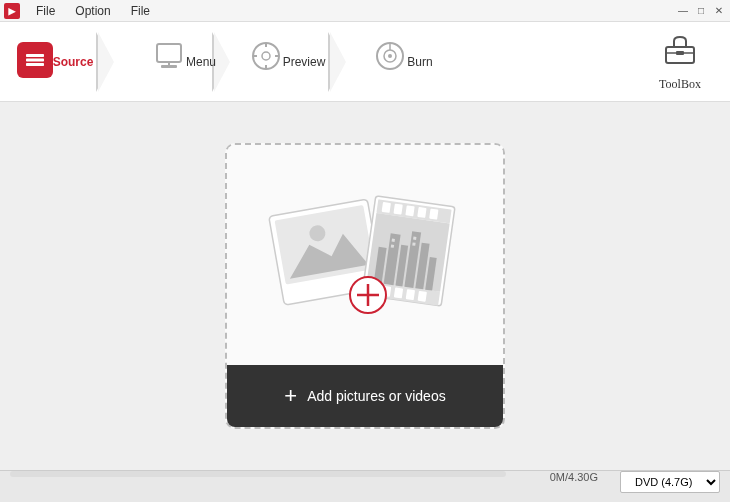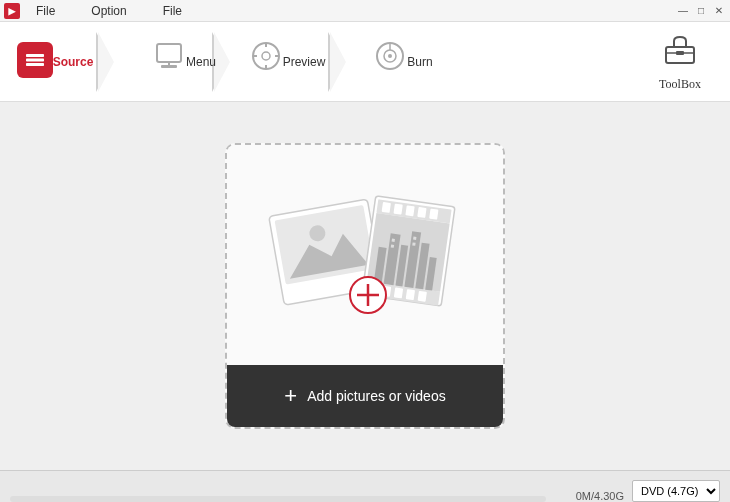--- a/index.html
+++ b/index.html
@@ -36,21 +36,21 @@
       display: flex;
       align-items: center;
       justify-content: center;
       color: white;
       font-size: 9px;
       font-weight: bold;
     }
     .menu-bar {
       display: flex;
       align-items: center;
-      gap: 28px;
+      gap: 12px;
     }
     .menu-item {
       font-size: 12px;
       color: #333;
       cursor: pointer;
       padding: 2px 4px;
     }
     .title-bar-controls {
       display: flex;
       align-items: center;
@@ -186,23 +186,23 @@
       font-size: 22px;
       font-weight: 300;
     }
 
     
     .status-bar {
       height: 32px;
       background: #e8e8e8;
       border-top: 1px solid #ccc;
       display: flex;
-      align-items: flex-end;
+      align-items: flex-start;
       padding: 0 10px;
-      gap: 8px;
+      gap: 22px;
     }
     .progress-track {
       flex: 1;
       height: 6px;
       background: #ddd;
       border-radius: 3px;
       overflow: hidden;
     }
     .progress-fill {
       height: 100%;
@@ -215,21 +215,21 @@
       color: #555;
       min-width: 70px;
       text-align: right;
     }
     .status-select {
       height: 22px;
       font-size: 11px;
       border: 1px solid #bbb;
       background: white;
       border-radius: 2px;
-      padding: 0 4px;
+      padding: 0 10px;
       cursor: pointer;
     }
 
     
     .tb-svg {
       width: 32px;
       height: 32px;
     }
   </style>
 </head>

